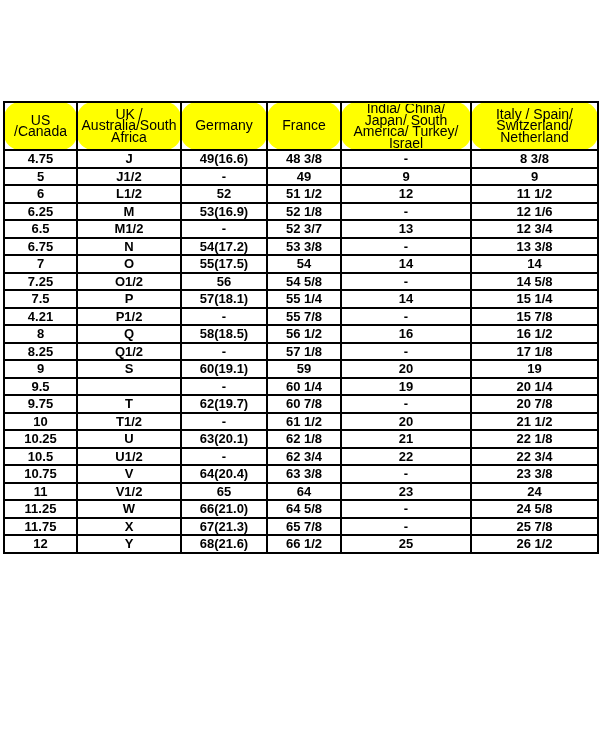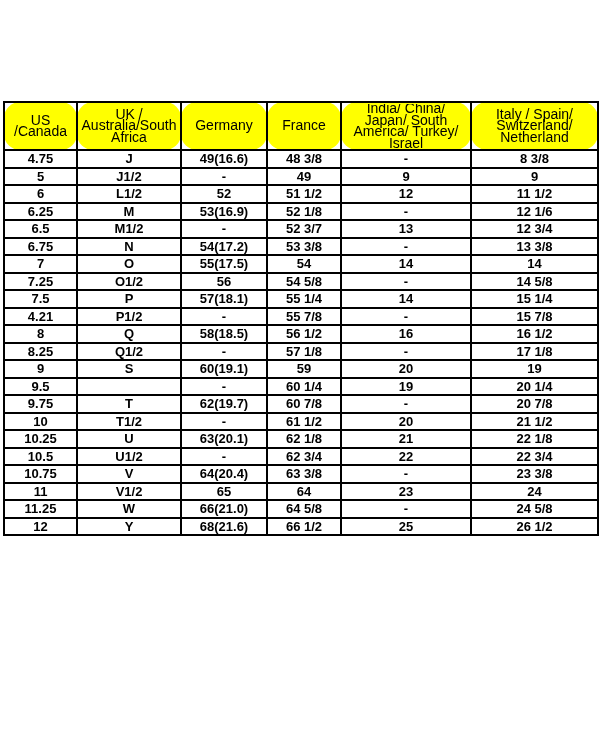--- a/index.html
+++ b/index.html
@@ -238,20 +238,28 @@
         </tr>
         <tr>
           <td>11.25</td>
           <td>W</td>
           <td>66(21.0)</td>
           <td>64 5/8</td>
           <td>-</td>
           <td>24 5/8</td>
         </tr>
         <tr>
+          <td>11.75</td>
+          <td>X</td>
+          <td>67(21.3)</td>
+          <td>65 7/8</td>
+          <td>-</td>
+          <td>25 7/8</td>
+        </tr>
+        <tr>
           <td>12</td>
           <td>Y</td>
           <td>68(21.6)</td>
           <td>66 1/2</td>
           <td>25</td>
           <td>26 1/2</td>
         </tr>
       </tbody>
   </table>
 </div>

